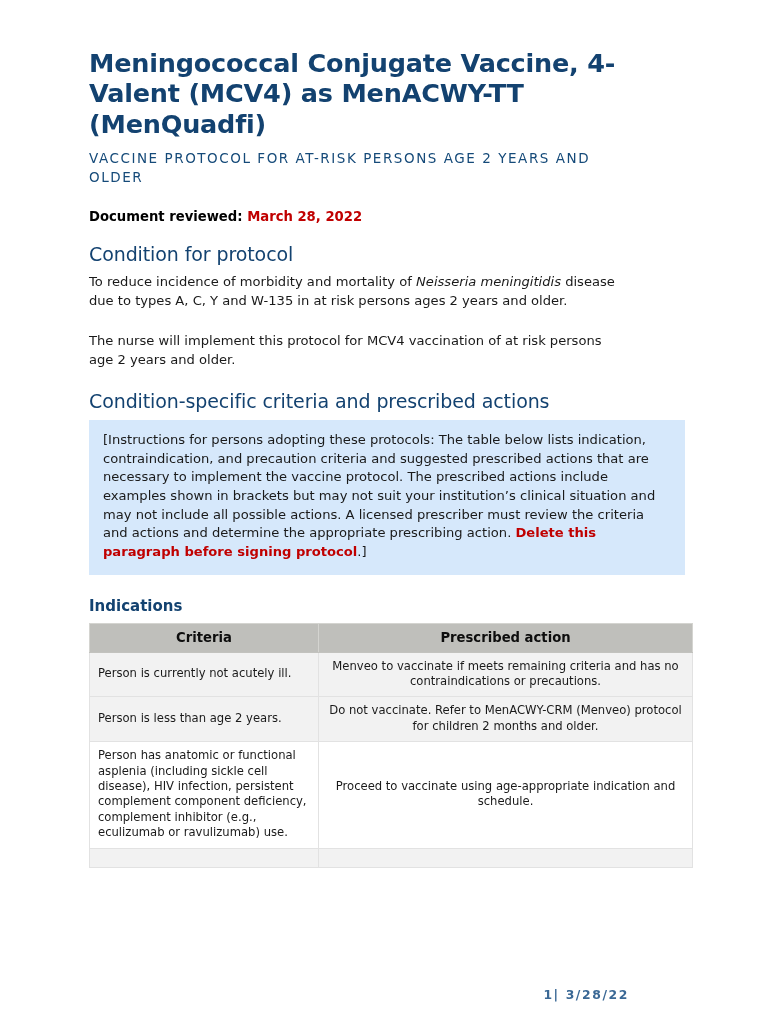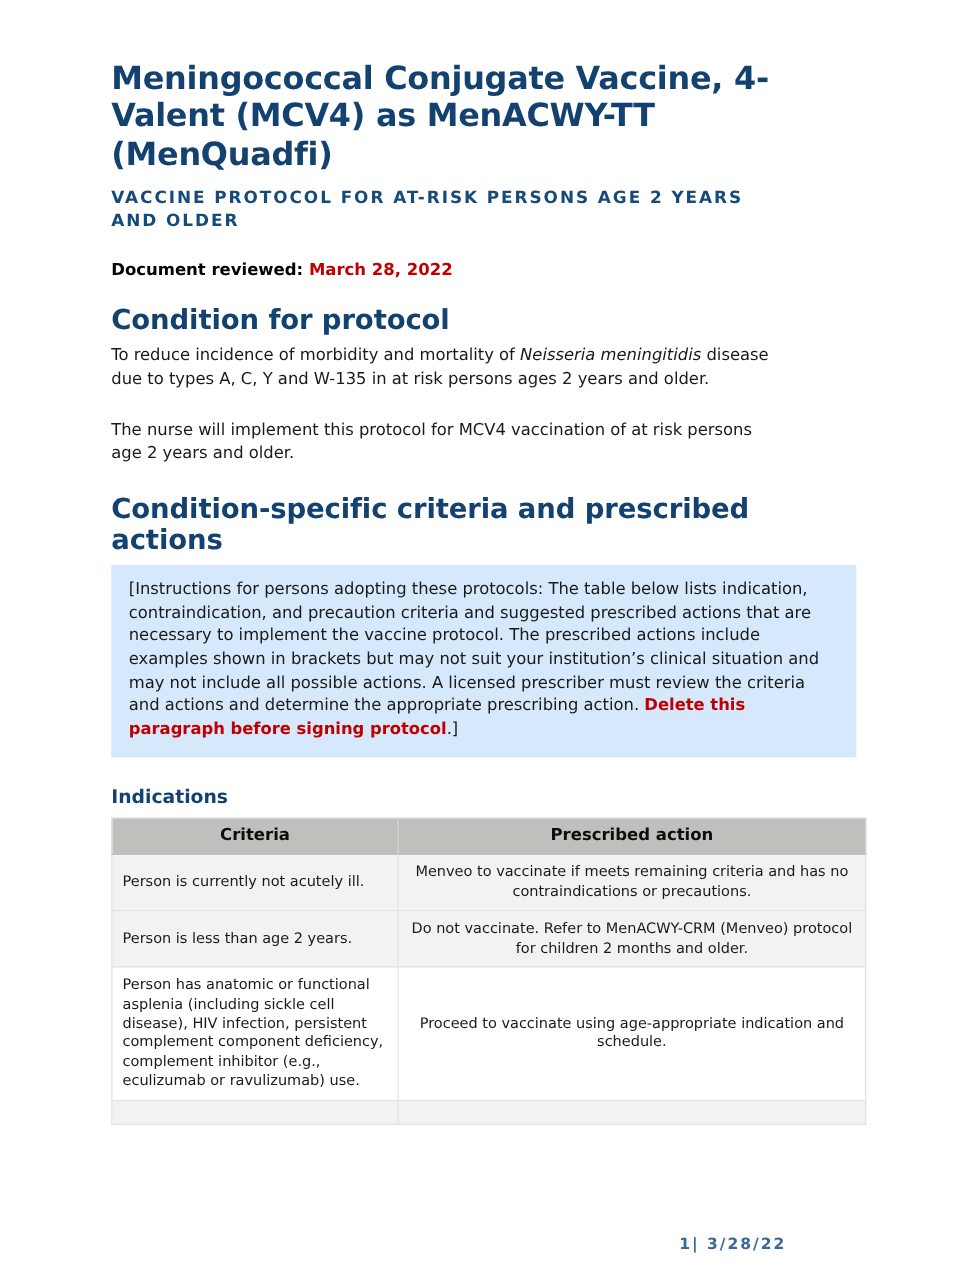--- a/index.html
+++ b/index.html
@@ -32,21 +32,21 @@
     font-size: 25.5px;
     line-height: 1.19;
     font-weight: bold;
     color: #134270;
     letter-spacing: -0.2px;
     margin: 0 0 10px 0;
     max-width: 592px;
   }
   .doc-subtitle {
     font-size: 13.5px;
-    font-weight: bold;
+    font-weight: normal;
     color: #154a79;
     letter-spacing: 1.55px;
     line-height: 1.42;
     margin: 0 0 22px 0;
     max-width: 600px;
     text-transform: uppercase;
   }
 
   
   .reviewed-line {
@@ -55,22 +55,22 @@
     color: #000000;
     margin: 0 0 20px 0;
   }
   .reviewed-date {
     color: #c00000;
     font-weight: bold;
   }
 
   
   h2.section-heading {
-    font-size: 22px;
-    font-weight: bold;
+    font-size: 19px;
+    font-weight: normal;
     color: #134270;
     margin: 0 0 7px 0;
     line-height: 1.14;
     letter-spacing: -0.1px;
     max-width: 560px;
   }
   h3.sub-heading {
     font-size: 15px;
     font-weight: bold;
     color: #134270;

